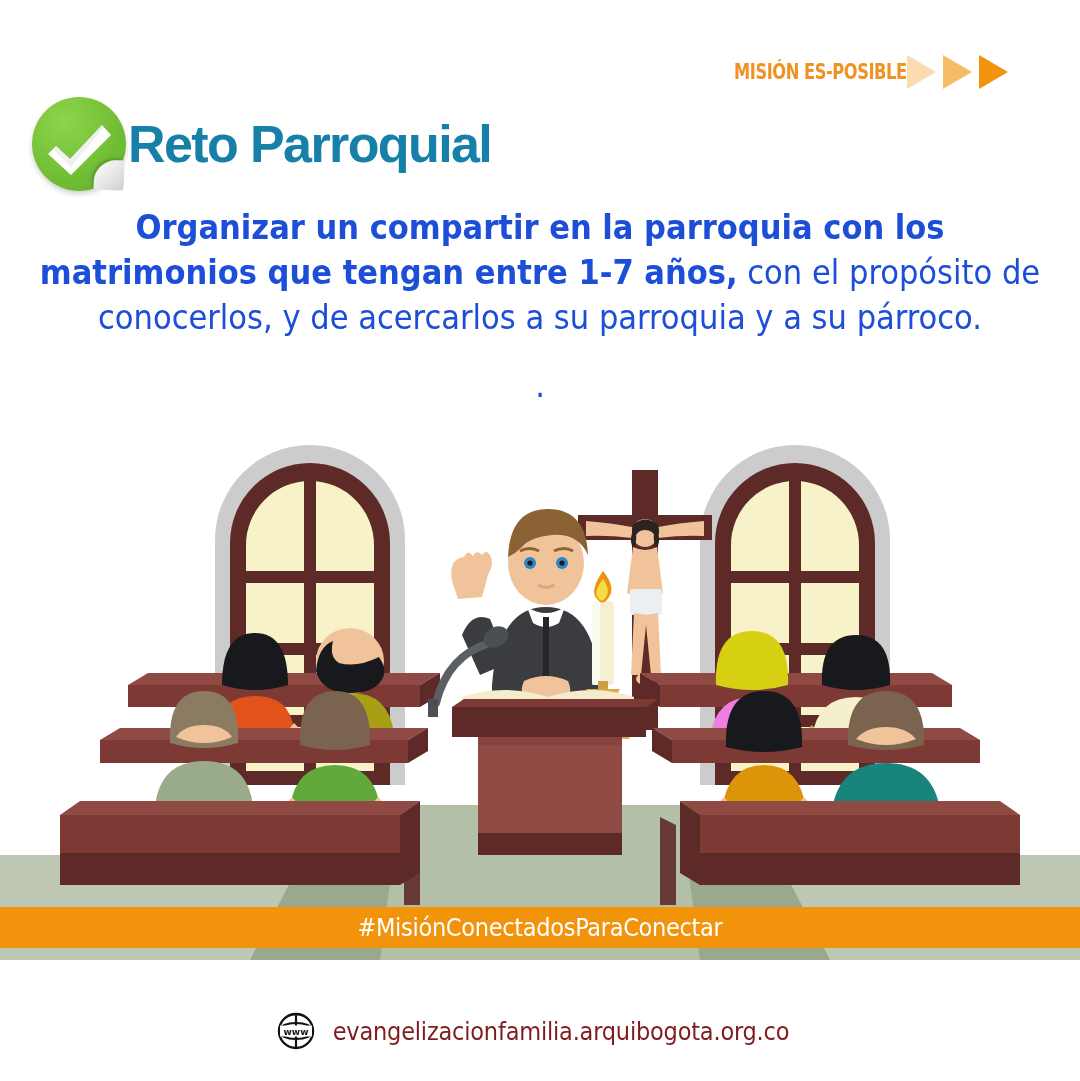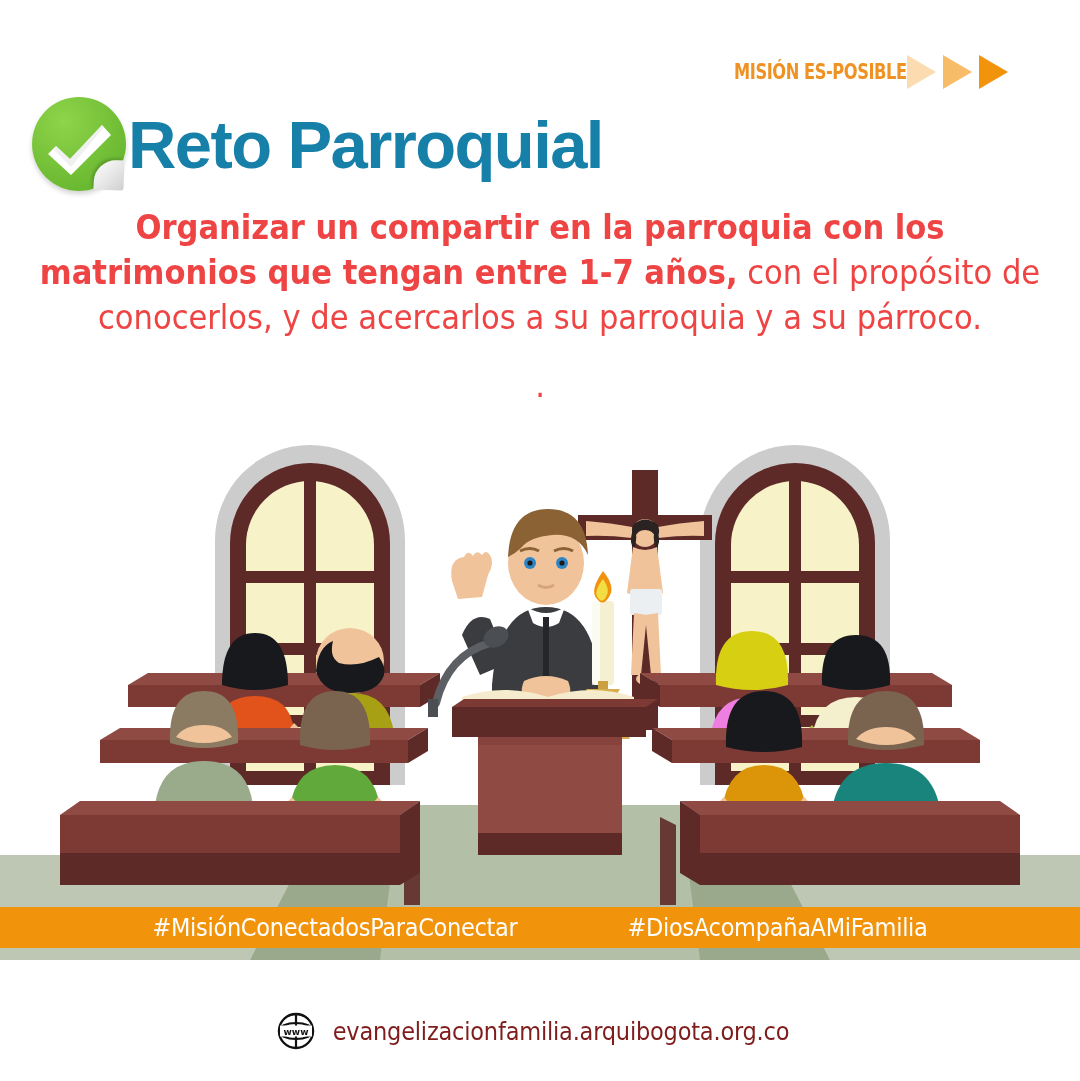--- a/index.html
+++ b/index.html
@@ -36,29 +36,29 @@
   }
   .check-badge .peel {
     position:absolute; right:2px; bottom:1px; width:30px; height:30px;
     background:linear-gradient(135deg,#ffffff 0%, #e4e4e4 60%, #cfcfcf 100%);
     border-bottom-right-radius:3px; border-top-left-radius:22px;
     box-shadow:-2px -2px 3px rgba(0,0,0,0.17);
     transform:rotate(2deg);
   }
   .check-badge svg { position:absolute; inset:0; }
   .title {
-    font-size:67px; font-weight:bold; color:#1680a9;
+    font-size:52px; font-weight:bold; color:#1680a9;
     letter-spacing:-1.6px; line-height:1; white-space:nowrap;
   }
 
   
   .body-copy {
     position:absolute; top:205px; left:38px; width:1004px;
     text-align:center; font-size:34px; line-height:1.33;
-    color:#ef4444;
+    color:#1d4ed8;
     font-family:"DejaVu Sans Condensed","Liberation Sans", sans-serif;
   }
   .body-copy .bold { font-weight:bold; }
   .body-copy .dot-line { display:block; margin-top:22px; font-size:34px; }
 
   
   .scene { position:absolute; left:0; top:385px; width:1080px; height:575px; }
   .scene svg { display:block; width:1080px; height:575px; }
 
   
@@ -317,21 +317,20 @@
 
       <g>
         <polygon points="404,440 420,432 420,520 404,520" fill="#5e2a28" opacity="0.9"></polygon>
         <polygon points="676,440 660,432 660,520 676,520" fill="#5e2a28" opacity="0.9"></polygon>
       </g>
     </svg>
   </div>
 
   <div class="hashbar">
     <span class="hashtag">#MisiónConectadosParaConectar</span>
-    <span class="hashtag">#DiosAcompañaAMiFamilia</span>
   </div>
 
   <div class="footer">
     <span class="globe">
       <svg viewBox="0 0 42 42" xmlns="http://www.w3.org/2000/svg">
         <circle cx="21" cy="21" r="17" fill="none" stroke="#111" stroke-width="2.4"></circle>
         <ellipse cx="21" cy="21" rx="17" ry="8" fill="none" stroke="#111" stroke-width="2.2"></ellipse>
         <line x1="21" y1="4" x2="21" y2="38" stroke="#111" stroke-width="2.2"></line>
         <rect x="5" y="15.5" width="32" height="11" fill="#fff"></rect>
         <text x="21" y="24.6" font-family="DejaVu Sans, sans-serif" font-size="9" font-weight="bold" text-anchor="middle" fill="#111">www</text>

